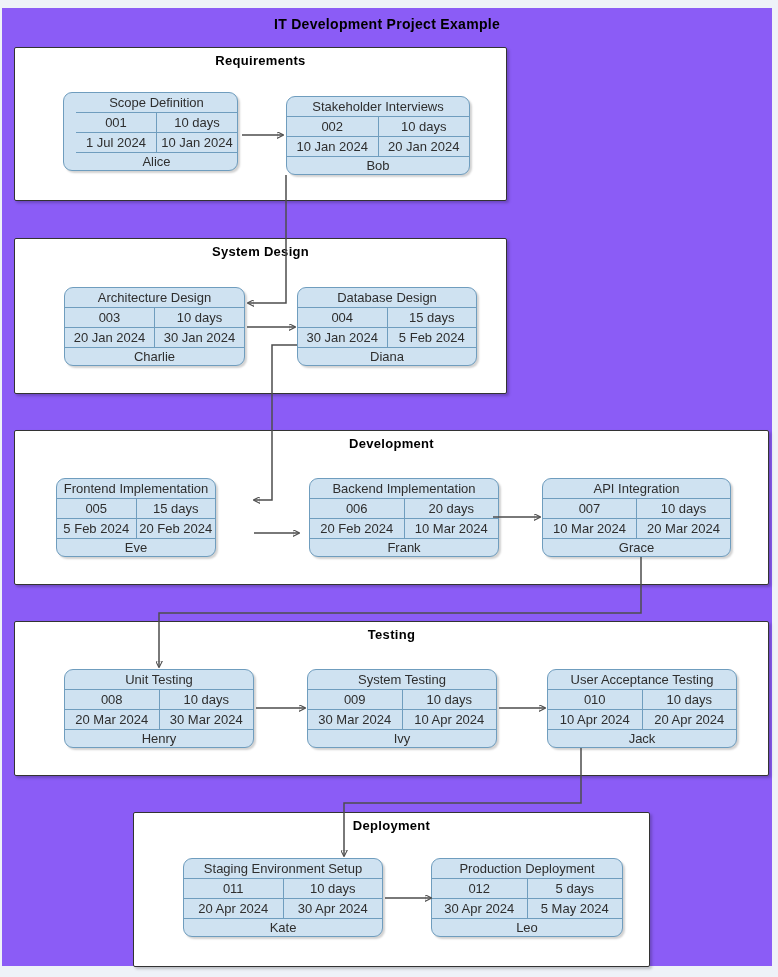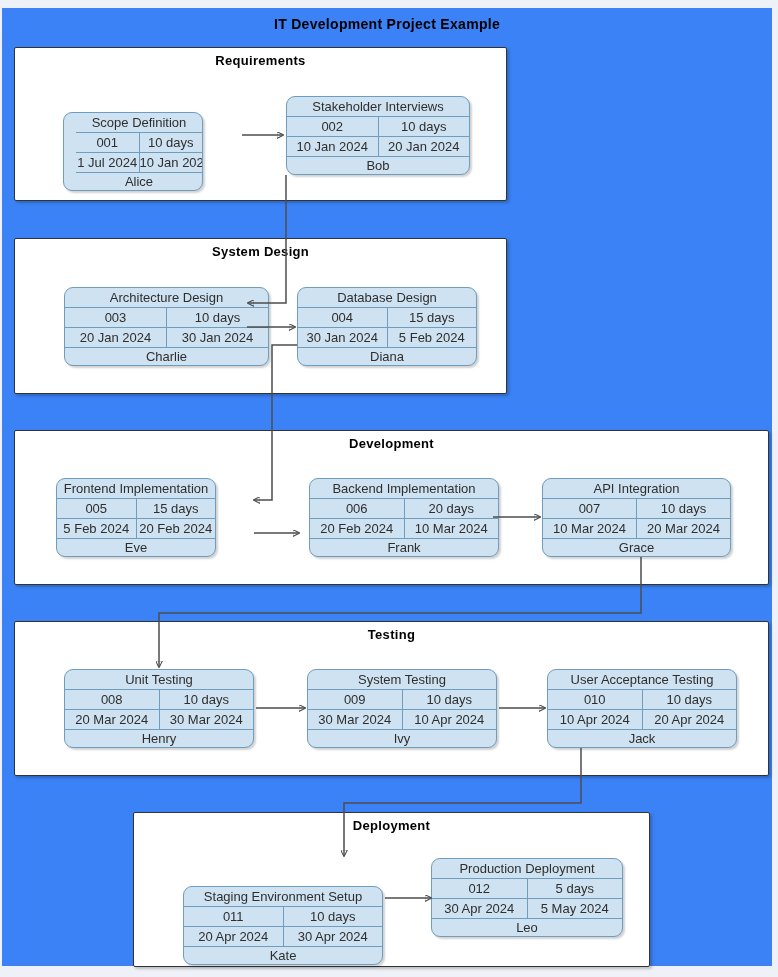--- a/index.html
+++ b/index.html
@@ -4,21 +4,21 @@
 <style>
   html,body{margin:0;padding:0;}
   body{
     width:778px;height:977px;position:relative;
     background:#eef2f8;
     font-family:"Liberation Sans",sans-serif;
     overflow:hidden;
   }
   .canvas{
     position:absolute;left:2px;top:8px;width:770px;height:958px;
-    background:#3b82f6;
+    background:#8b5cf6;
   }
   .diagram-title{
     position:absolute;left:0;top:8px;width:100%;
     text-align:center;font-size:14px;font-weight:bold;color:#000;
     letter-spacing:0.3px;
   }
   .section-box{
     position:absolute;background:#ffffff;
     border:1px solid #333333;border-radius:2px;
     box-shadow:2px 2px 3px rgba(0,0,0,0.22);
@@ -63,21 +63,21 @@
   <div class="section-box" style="left:12px;top:422px;width:753px;height:153px;">
     <div class="section-title">Development</div>
   </div>
   <div class="section-box" style="left:12px;top:613px;width:753px;height:153px;">
     <div class="section-title">Testing</div>
   </div>
   <div class="section-box" style="left:131px;top:804px;width:515px;height:153px;">
     <div class="section-title">Deployment</div>
   </div>
 
-  <div class="task-card" style="left:61px;top:104px;width:140px;padding-left:12px;">
+  <div class="task-card" style="left:61px;top:84px;width:175px;padding-left:12px;">
     <div class="tc-title">Scope Definition</div>
     <div class="tc-row">
       <div class="tc-cell">001</div>
       <div class="tc-cell">10 days</div>
     </div>
     <div class="tc-row">
       <div class="tc-cell">1 Jul 2024</div>
       <div class="tc-cell">10 Jan 2024</div>
     </div>
     <div class="tc-assignee">Alice</div>
@@ -89,21 +89,21 @@
       <div class="tc-cell">002</div>
       <div class="tc-cell">10 days</div>
     </div>
     <div class="tc-row">
       <div class="tc-cell">10 Jan 2024</div>
       <div class="tc-cell">20 Jan 2024</div>
     </div>
     <div class="tc-assignee">Bob</div>
   </div>
 
-  <div class="task-card" style="left:62px;top:279px;width:205px;">
+  <div class="task-card" style="left:62px;top:279px;width:181px;">
     <div class="tc-title">Architecture Design</div>
     <div class="tc-row">
       <div class="tc-cell">003</div>
       <div class="tc-cell">10 days</div>
     </div>
     <div class="tc-row">
       <div class="tc-cell">20 Jan 2024</div>
       <div class="tc-cell">30 Jan 2024</div>
     </div>
     <div class="tc-assignee">Charlie</div>
@@ -193,21 +193,21 @@
       <div class="tc-cell">010</div>
       <div class="tc-cell">10 days</div>
     </div>
     <div class="tc-row">
       <div class="tc-cell">10 Apr 2024</div>
       <div class="tc-cell">20 Apr 2024</div>
     </div>
     <div class="tc-assignee">Jack</div>
   </div>
 
-  <div class="task-card" style="left:181px;top:850px;width:200px;margin-top:28px;">
+  <div class="task-card" style="left:181px;top:850px;width:200px;">
     <div class="tc-title">Staging Environment Setup</div>
     <div class="tc-row">
       <div class="tc-cell">011</div>
       <div class="tc-cell">10 days</div>
     </div>
     <div class="tc-row">
       <div class="tc-cell">20 Apr 2024</div>
       <div class="tc-cell">30 Apr 2024</div>
     </div>
     <div class="tc-assignee">Kate</div>

